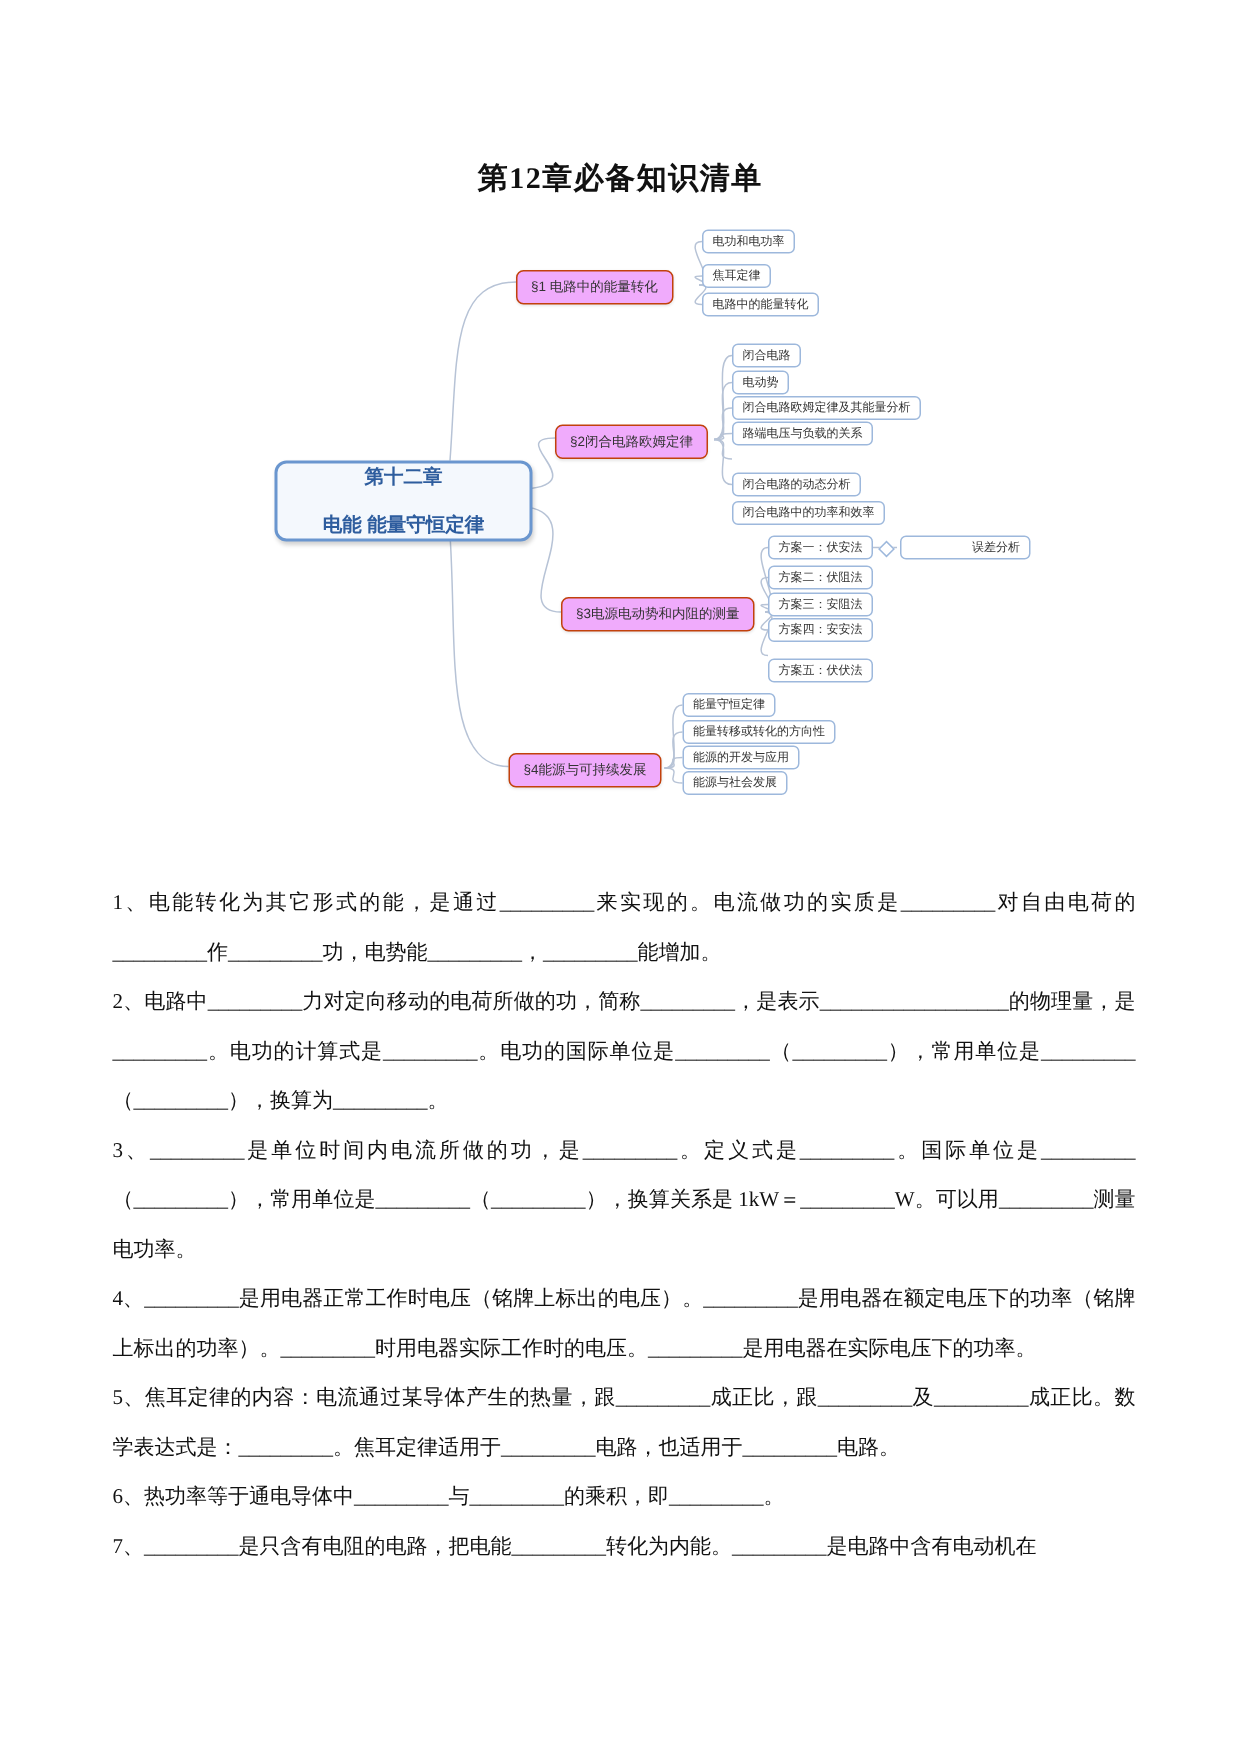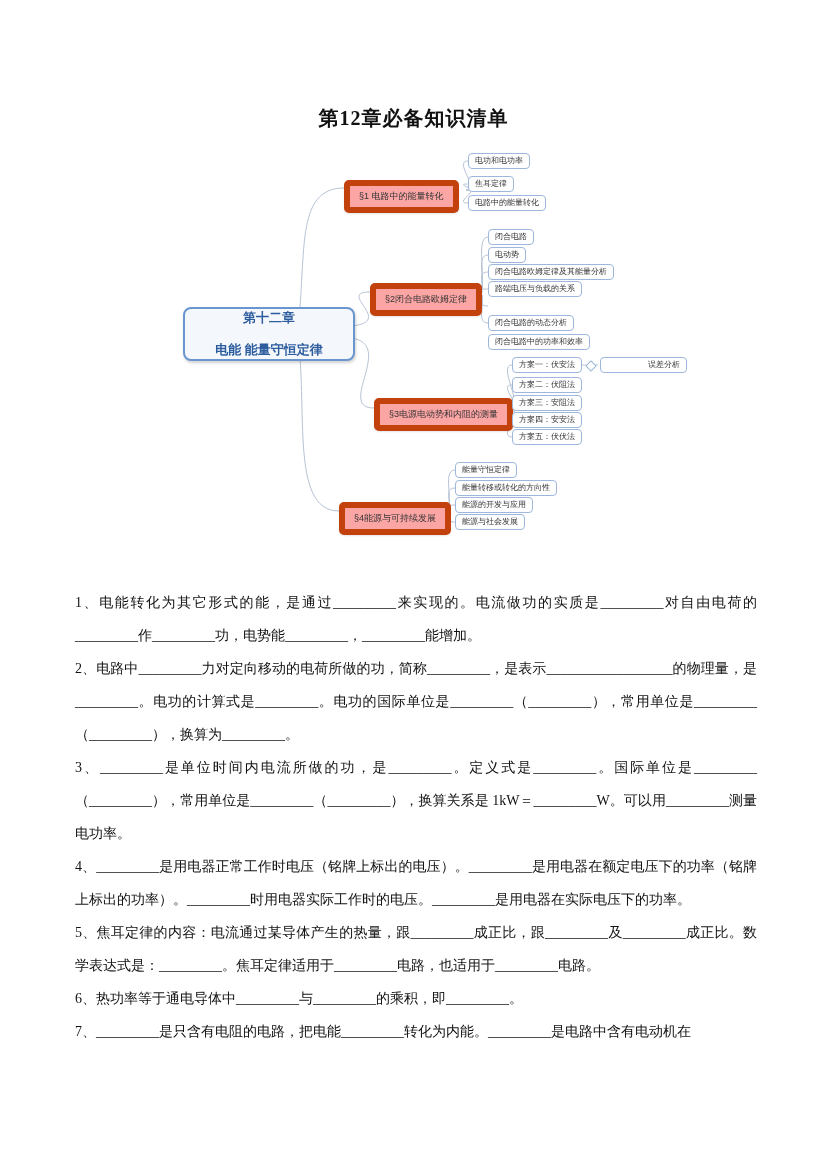--- a/index.html
+++ b/index.html
@@ -20,21 +20,21 @@
   .connectors{position:absolute;top:0;left:0;width:827px;height:410px;}
   .root-node{
     position:absolute;left:183px;top:167px;width:168px;height:50px;
     border:2px solid #6a96cf;border-radius:8px;background:#f4f8fd;
     box-shadow:1px 2px 3px rgba(0,0,0,0.18);
     display:flex;flex-direction:column;align-items:center;justify-content:space-between;
     color:#2e5d9e;font-weight:bold;font-size:13px;line-height:1.35;
   }
   .branch{
     position:absolute;
-    border:6px solid #c2410c;border-radius:5px;background:#fca5a5;
+    border:1px solid #c2410c;border-radius:5px;background:#f0abfc;
     padding:4px 9px;font-size:9px;color:#333;white-space:nowrap;
     box-shadow:0 1px 2px rgba(0,0,0,0.10);
   }
   .leaf{
     position:absolute;
     border:1px solid #9db8dc;border-radius:4px;background:#ffffff;
     padding:2px 6px;font-size:8px;color:#333;white-space:nowrap;
     line-height:1.3;
   }
   .diamond{
@@ -113,21 +113,21 @@
     <div class="leaf" style="left:488px;top:141px;">路端电压与负载的关系</div>
     <div class="leaf" style="left:488px;top:158px;margin-top:36px;">闭合电路中的功率和效率</div>
     <div class="leaf" style="left:488px;top:175px;">闭合电路的动态分析</div>
 
     <div class="leaf" style="left:512px;top:217px;">方案一：伏安法</div>
     <div class="diamond" style="left:587px;top:222px;"></div>
     <div class="leaf" style="left:600px;top:217px;padding-left:47px;">误差分析</div>
     <div class="leaf" style="left:512px;top:237px;">方案二：伏阻法</div>
     <div class="leaf" style="left:512px;top:255px;">方案三：安阻法</div>
     <div class="leaf" style="left:512px;top:272px;">方案四：安安法</div>
-    <div class="leaf" style="left:512px;top:289px;">方案五：伏伏法</div>
+    <div class="leaf" style="left:512px;top:299px;">方案五：伏伏法</div>
 
     <div class="leaf" style="left:455px;top:322px;">能量守恒定律</div>
     <div class="leaf" style="left:455px;top:340px;">能量转移或转化的方向性</div>
     <div class="leaf" style="left:455px;top:357px;">能源的开发与应用</div>
     <div class="leaf" style="left:455px;top:374px;">能源与社会发展</div>
 
   </div>
 
 
   <div class="content">

